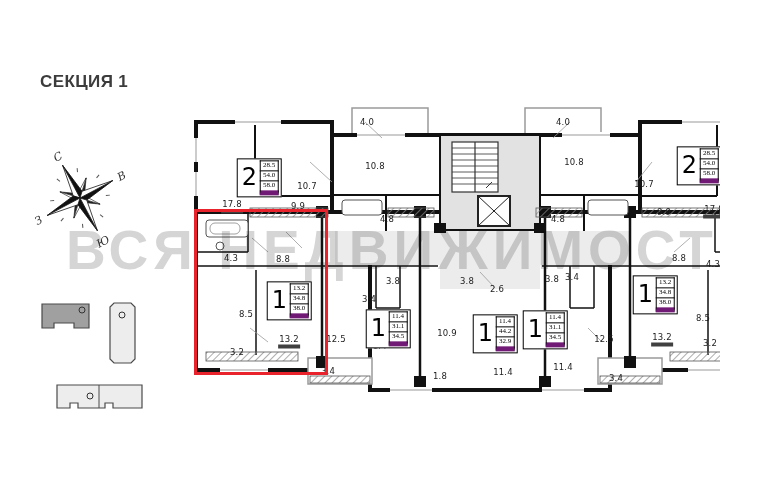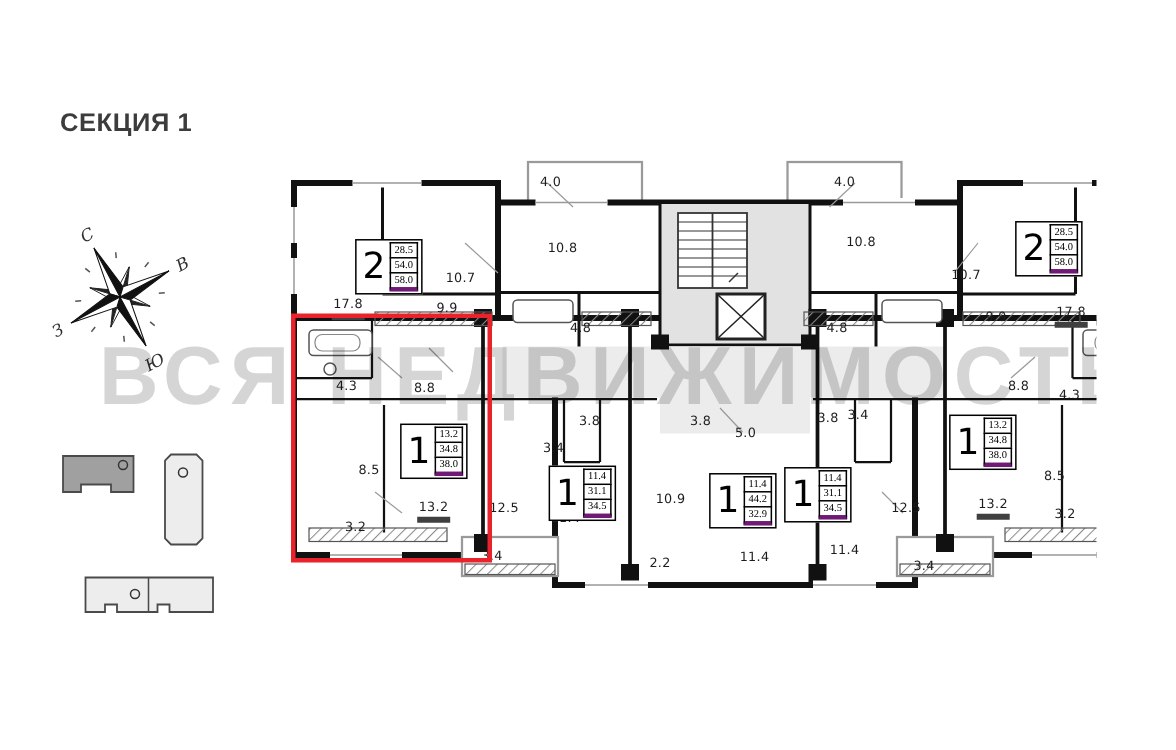--- a/index.html
+++ b/index.html
@@ -1,38 +1,38 @@
 <!DOCTYPE html>
 <html><head>
 <meta charset="utf-8">
 <style>
   html,body{margin:0;padding:0;background:#fff;}
   .canvas{position:relative;width:720px;height:500px;background:#fff;overflow:hidden;
-          font-family:"DejaVu Sans",sans-serif;padding-left:11px;}
+          font-family:"DejaVu Sans",sans-serif;}
   .t1{position:absolute;left:40px;top:72px;font:bold 17px "Liberation Sans",sans-serif;
       color:#3c3c3c;letter-spacing:.4px;z-index:4;}
   .t2{position:absolute;left:38px;top:100px;font:bold 21px "Liberation Sans",sans-serif;
       color:#141414;z-index:4;}
   .watermark{position:absolute;left:26px;top:218px;font:bold 55px "Liberation Sans",sans-serif;
       letter-spacing:5px;color:#b3b3b3;opacity:.55;mix-blend-mode:multiply;z-index:6;
       white-space:nowrap;pointer-events:none;margin-left:40px;}
   .plan-svg{position:absolute;left:190px;top:100px;z-index:1;}
   .compass-svg{position:absolute;left:24px;top:138px;z-index:2;}
   .sitemap-svg{position:absolute;left:30px;top:293px;z-index:2;}
   .labels-layer{position:absolute;left:0;top:0;width:784px;height:500px;z-index:4;pointer-events:none;}
   .room-label{position:absolute;transform:translate(-50%,-50%);font-size:8.5px;color:#1c1c1c;
       white-space:nowrap;letter-spacing:.2px;}
   .room-label.u{border-bottom:4px solid #404040;padding:0 1px 1px 1px;}
   .apt-label{position:absolute;transform:translate(-50%,-50%);display:flex;align-items:center;
       background:#fff;border:1.3px solid #000;padding:1px 2px;pointer-events:auto;}
   .apt-digit{font-size:24px;line-height:.95;font-weight:400;padding:0 3px 0 2px;color:#000;}
   .apt-vals{display:flex;flex-direction:column;font-family:Liberation Serif, serif;}
   .apt-vals span{font-size:7px;line-height:1.3;border:1px solid #000;border-bottom:none;
       padding:0 2px;color:#000;}
-  .apt-vals span:last-child{border-bottom:3px solid #701a75;}
+  .apt-vals span:last-child{border-bottom:5px solid #701a75;}
   .red-box{position:absolute;left:194px;top:209px;width:128px;height:160px;
       border:3px solid #e8232b;z-index:9;}
 </style>
 </head>
 <body>
 
 <div class="canvas">
 
   <div class="t1">СЕКЦИЯ 1</div>
 
@@ -274,23 +274,23 @@
       <span class="room-label" style="left: 283px; top: 259px;">8.8</span>
       <span class="room-label" style="left: 246px; top: 314px;">8.5</span>
       <span class="room-label u" style="left: 289px; top: 341px;">13.2</span>
       <span class="room-label" style="left: 237px; top: 352px;">3.2</span>
       <span class="room-label" style="left: 369px; top: 299px;">3.4</span>
       <span class="room-label" style="left: 393px; top: 281px;">3.8</span>
       <span class="room-label" style="left: 336px; top: 339px;">12.5</span>
       <span class="room-label" style="left: 377px; top: 346px;">11.4</span>
       <span class="room-label" style="left: 328px; top: 371px;">3.4</span>
       <span class="room-label" style="left: 467px; top: 281px;">3.8</span>
-      <span class="room-label" style="left: 497px; top: 289px;">5.0</span>
+      <span class="room-label" style="left: 497px; top: 289px;">2.6</span>
       <span class="room-label" style="left: 447px; top: 333px;">10.9</span>
-      <span class="room-label" style="left: 440px; top: 376px;">2.2</span>
+      <span class="room-label" style="left: 440px; top: 376px;">1.8</span>
       <span class="room-label" style="left: 503px; top: 372px;">11.4</span>
       <span class="room-label" style="left: 552px; top: 279px;">3.8</span>
       <span class="room-label" style="left: 572px; top: 277px;">3.4</span>
       <span class="room-label" style="left: 604px; top: 339px;">12.5</span>
       <span class="room-label" style="left: 563px; top: 367px;">11.4</span>
       <span class="room-label" style="left: 616px; top: 378px;">3.4</span>
       <span class="room-label" style="left: 679px; top: 258px;">8.8</span>
       <span class="room-label" style="left: 713px; top: 264px;">4.3</span>
       <span class="room-label" style="left: 703px; top: 318px;">8.5</span>
       <span class="room-label u" style="left: 662px; top: 339px;">13.2</span>

